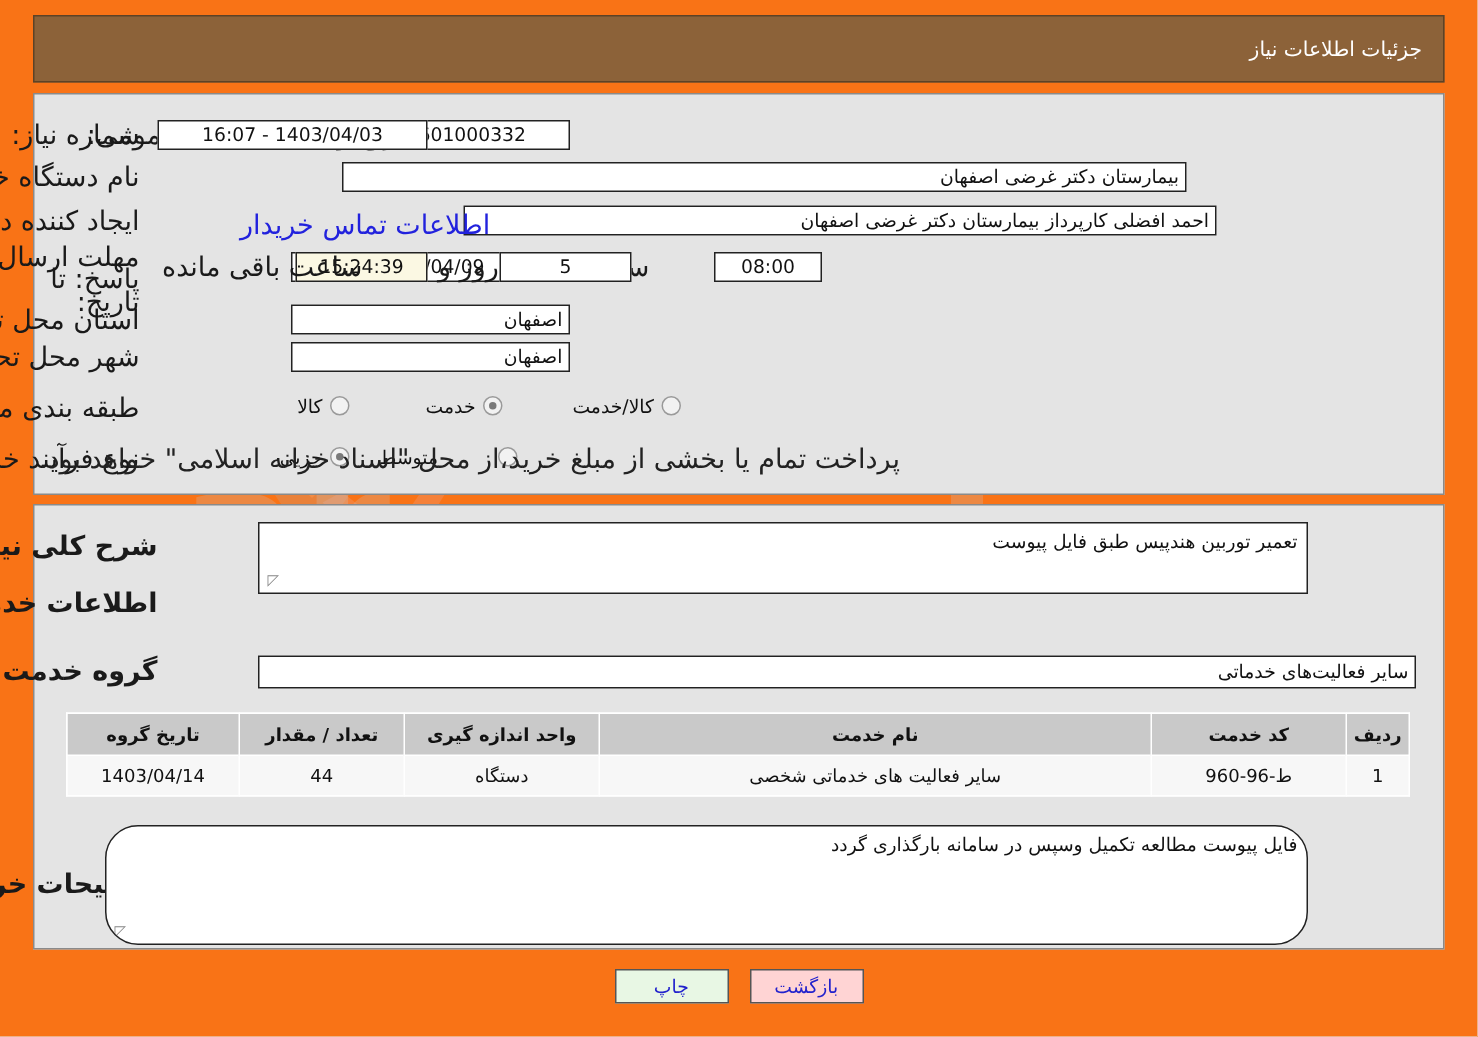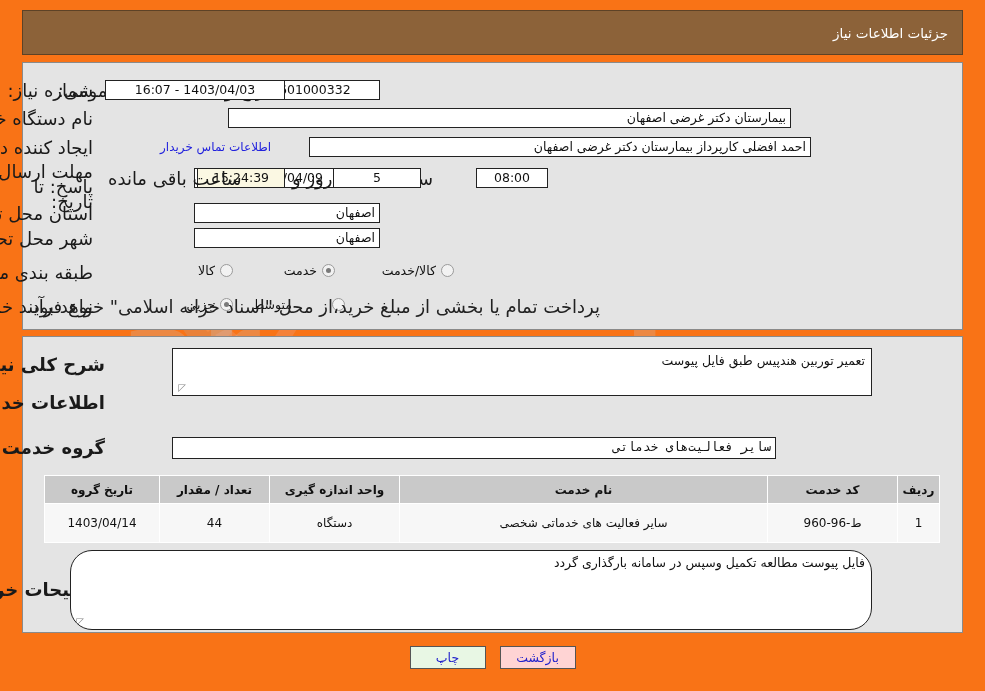--- a/index.html
+++ b/index.html
@@ -90,21 +90,21 @@
     align-items: center;
     overflow: hidden;
     white-space: nowrap;
   }
   .fld.center { justify-content: center; }
   .fld.right  { justify-content: flex-start; }
   .fld.yellow { background: #fbf8e3; }
 
   .link {
     position: absolute;
-    font-size: 12px;
+    font-size: 18px;
     color: #2222dd;
     white-space: nowrap;
     cursor: pointer;
   }
 
   
   .radio-wrap {
     position: absolute;
     display: flex;
     align-items: center;
@@ -168,21 +168,21 @@
     font-weight: bold;
     height: 28px;
     font-size: 12px;
     padding: 2px 4px;
     text-align: center;
   }
   table.grid td {
     background: #f7f7f7;
     border: 1px solid #ffffff;
     color: #111;
-    height: 39px;
+    height: 27px;
     padding: 2px 4px;
     text-align: center;
     font-size: 12px;
   }
 
   
   .btn-row {
     position: absolute;
     left: 0; top: 646px;
     width: 985px;
@@ -293,21 +293,21 @@
 
   <div class="lbl lbl-b layer" style="right:880px; top:357px;">شرح کلی نیاز:</div>
   <div class="ta layer" style="left:172px; top:348px; width:700px; height:48px;">
     <span>تعمیر توربین هندپیس طبق فایل پیوست</span>
     <span class="grip">◸</span>
   </div>
 
   <div class="lbl lbl-b layer" style="right:880px; top:395px;">اطلاعات خدمات مورد نیاز</div>
 
   <div class="lbl lbl-b layer" style="right:880px; top:440px;">گروه خدمت:</div>
-  <div class="fld right layer" style="left:172px; top:437px; width:604px; height:22px;font-family:Liberation Mono, monospace;">سایر فعالیت‌های خدماتی</div>
+  <div class="fld right layer" style="left:172px; top:437px; width:772px; height:22px;">سایر فعالیت‌های خدماتی</div>
 
   <table class="grid">
     <thead>
       <tr>
         <th style="width:42px;">ردیف</th>
         <th style="width:130px;">کد خدمت</th>
         <th>نام خدمت</th>
         <th style="width:130px;">واحد اندازه گیری</th>
         <th style="width:110px;">تعداد / مقدار</th>
         <th style="width:115px;">تاریخ گروه</th>

